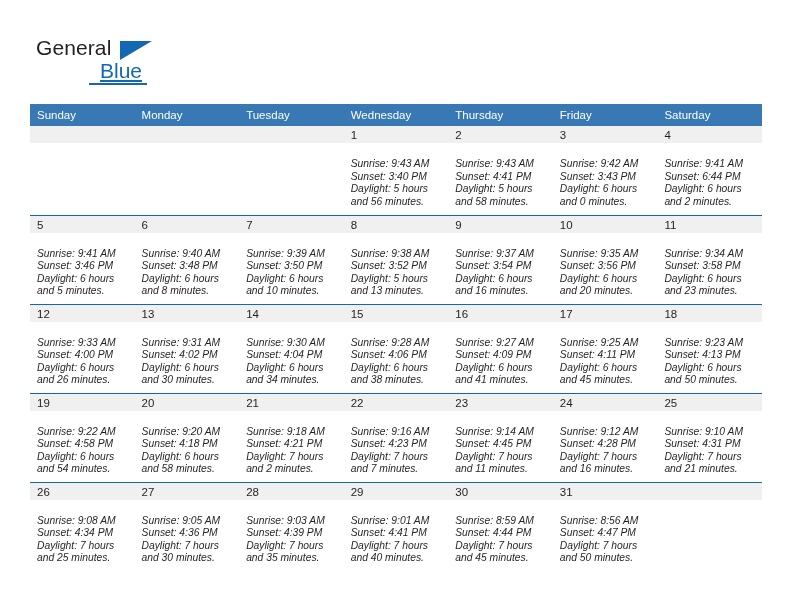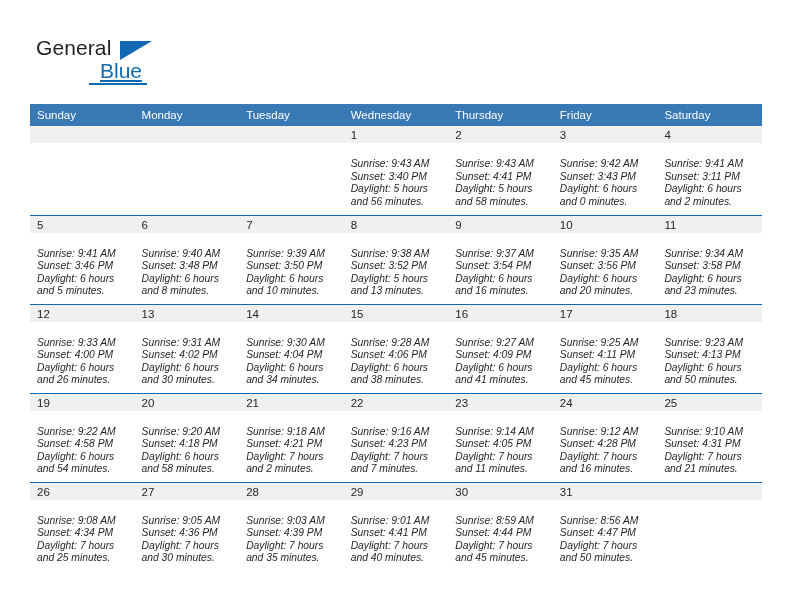--- a/index.html
+++ b/index.html
@@ -215,21 +215,21 @@
               <div class="cell-body">
                 <div>Sunrise: 9:42 AM</div>
                 <div>Sunset: 3:43 PM</div>
                 <div class="daylight">Daylight: 6 hours and 0 minutes.</div>
               </div>
             </td>
             <td>
               <div class="daynum-strip">4</div>
               <div class="cell-body">
                 <div>Sunrise: 9:41 AM</div>
-                <div>Sunset: 3:11 PM</div>
+                <div>Sunset: 6:44 PM</div>
                 <div class="daylight">Daylight: 6 hours and 2 minutes.</div>
               </div>
             </td>
           </tr>
           <tr class="week">
             <td>
               <div class="daynum-strip">5</div>
               <div class="cell-body">
                 <div>Sunrise: 9:41 AM</div>
                 <div>Sunset: 3:46 PM</div>
@@ -373,21 +373,21 @@
               <div class="cell-body">
                 <div>Sunrise: 9:16 AM</div>
                 <div>Sunset: 4:23 PM</div>
                 <div class="daylight">Daylight: 7 hours and 7 minutes.</div>
               </div>
             </td>
             <td>
               <div class="daynum-strip">23</div>
               <div class="cell-body">
                 <div>Sunrise: 9:14 AM</div>
-                <div>Sunset: 4:05 PM</div>
+                <div>Sunset: 4:45 PM</div>
                 <div class="daylight">Daylight: 7 hours and 11 minutes.</div>
               </div>
             </td>
             <td>
               <div class="daynum-strip">24</div>
               <div class="cell-body">
                 <div>Sunrise: 9:12 AM</div>
                 <div>Sunset: 4:28 PM</div>
                 <div class="daylight">Daylight: 7 hours and 16 minutes.</div>
               </div>

